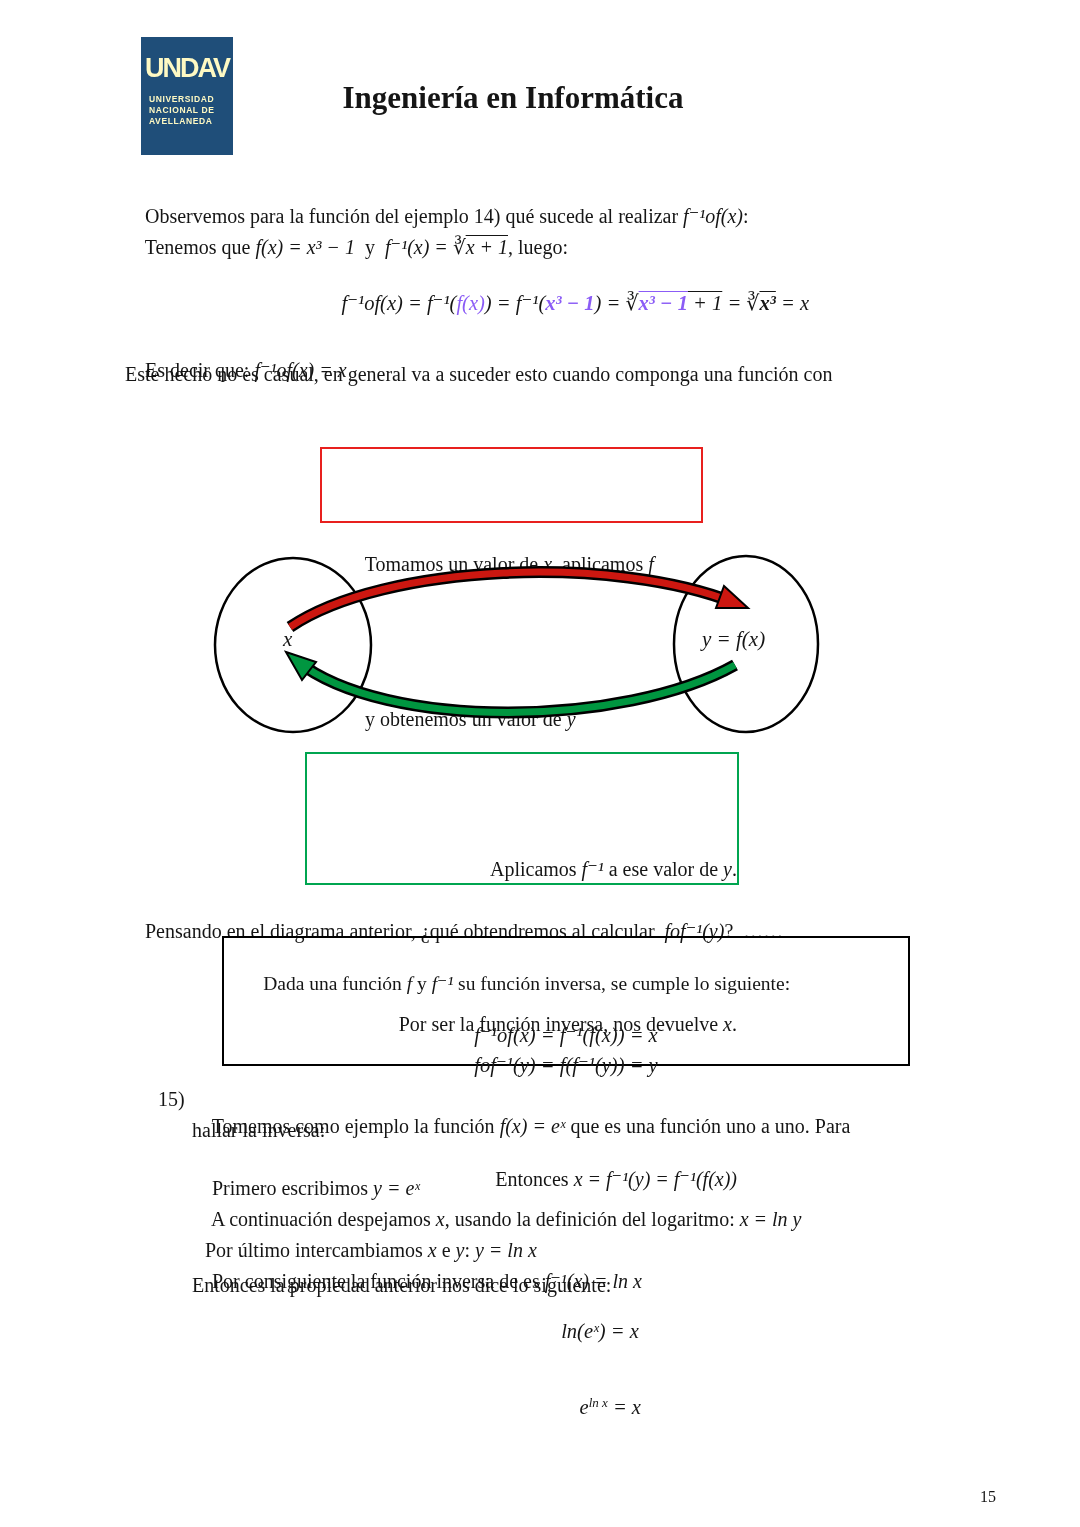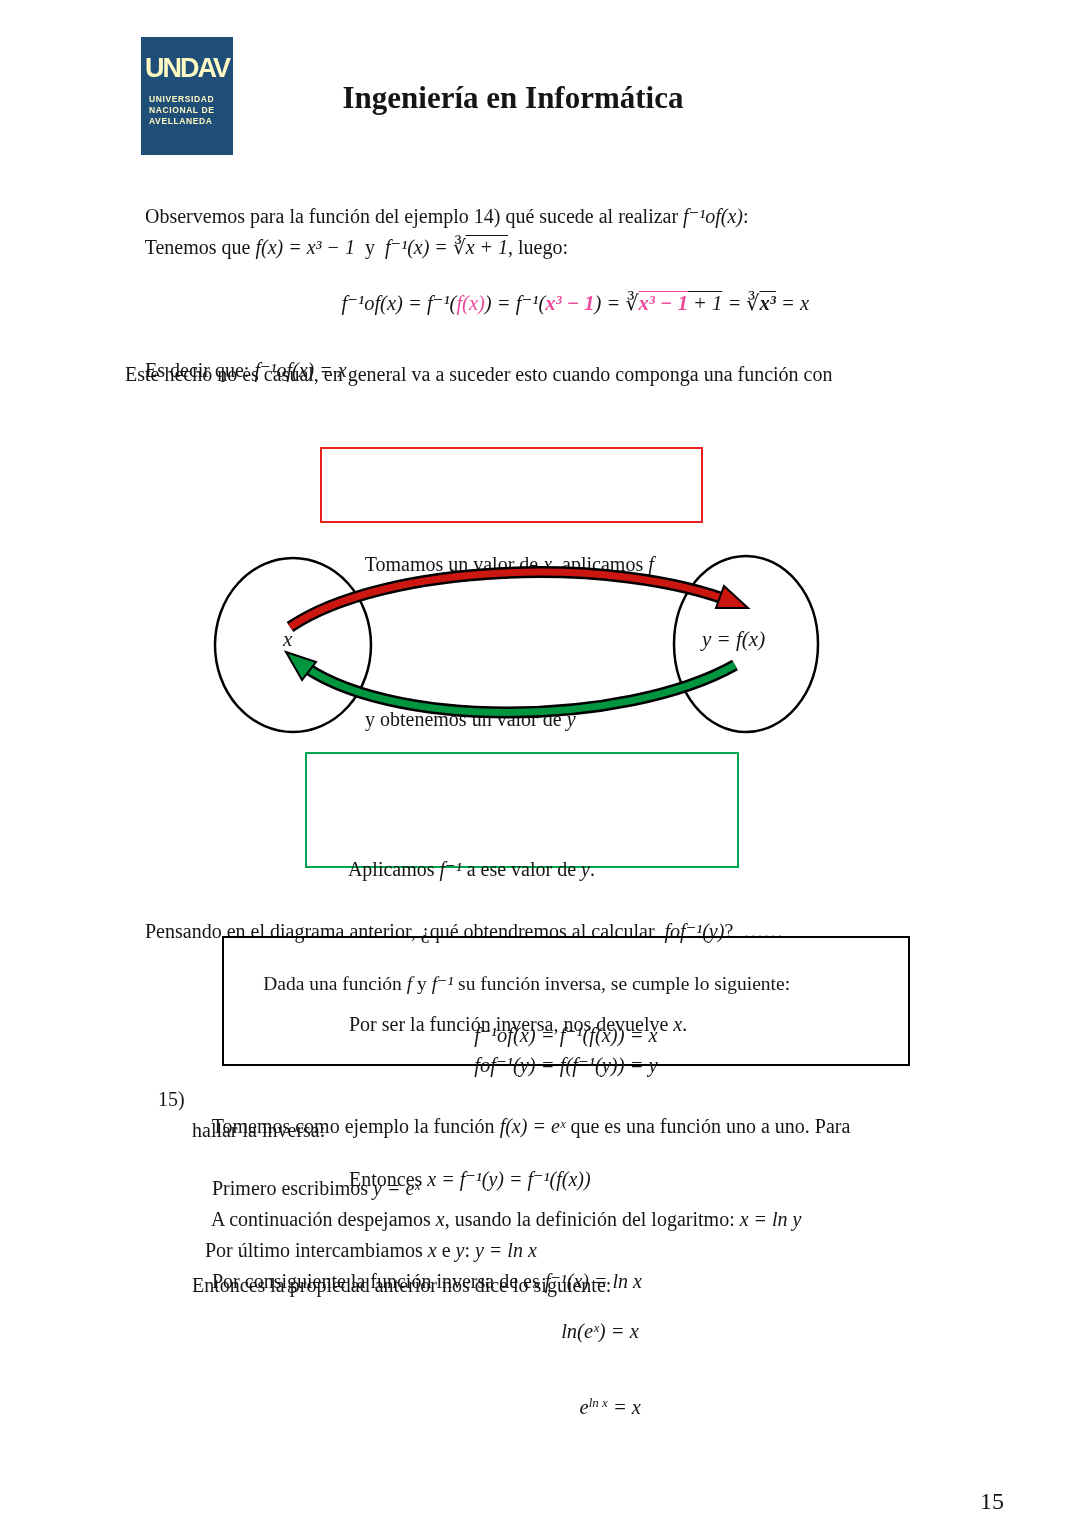--- a/index.html
+++ b/index.html
@@ -6,21 +6,21 @@
   html, body { margin: 0; padding: 0; background: #ffffff; }
   .page {
     position: relative; width: 1080px; height: 1527px;
     background: #ffffff; overflow: hidden;
     font-family: "Liberation Serif", "DejaVu Serif", serif;
     color: #151515;
   }
   .line { position: absolute; font-size: 20px; line-height: 27px; white-space: pre; }
   .math { font-style: italic; }
   .bold { font-weight: bold; }
-  .blue { color: #ec4899; }
+  .blue { color: #8b5cf6; }
   .radicand { text-decoration: overline; text-decoration-thickness: 1.4px; }
   .center-eq { position: absolute; transform: translateX(-50%); font-size: 20.5px; white-space: pre; }
 
   .logo {
     position: absolute; left: 93px; top: 37px; width: 92px; height: 118px;
     background: #1f4e79; color: #fef9c3;
     font-family: "Liberation Sans", "DejaVu Sans", sans-serif;
     margin-left: 48px;
   }
   .logo-acronym {
@@ -33,37 +33,37 @@
     position: absolute; left: 513px; top: 80px; transform: translateX(-50%);
     margin: 0; font-size: 31px; font-weight: 700; white-space: pre;
   }
 
   .red-box {
     position: absolute; left: 320px; top: 447px; width: 383px; height: 76px;
     border: 2px solid #e8201e; padding: 7px 0 0 13px;
     font-size: 20px; line-height: 31px; white-space: pre;
   }
   .green-box {
-    position: absolute; left: 305px; top: 752px; width: 434px; height: 116px;
+    position: absolute; left: 305px; top: 752px; width: 434px; height: 133px;
     border: 2px solid #00a550; padding: 7px 0 0 12px;
-    font-size: 20px; line-height: 31px; white-space: pre;
+    font-size: 20px; line-height: 31px; white-space: pre; text-align: right;
   }
   .prop-box {
     position: absolute; left: 222px; top: 936px; width: 688px; height: 130px;
     border: 2px solid #000000; padding-top: 12px;
   }
   .prop-l1 { padding-left: 10px; font-size: 19.5px; white-space: pre; }
   .prop-eq { text-align: center; font-size: 20.5px; margin-top: 6px; white-space: pre; }
 
   .diagram-svg { position: absolute; left: 185px; top: 545px; }
   .diagram-label { position: absolute; font-size: 21px; font-style: italic; white-space: pre; }
 
   .e-sup { font-size: 13px; vertical-align: 7px; }
 
-  .page-num { position: absolute; left: 980px; top: 1488px; font-size: 24px; }
+  .page-num { position: absolute; left: 980px; top: 1488px; font-size: 16px; }
 </style>
 </head>
 <body>
 
 <div class="page">
 
   <div class="logo">
     <div class="logo-acronym">UNDAV</div>
     <div class="logo-sub">
       <div>UNIVERSIDAD</div>

